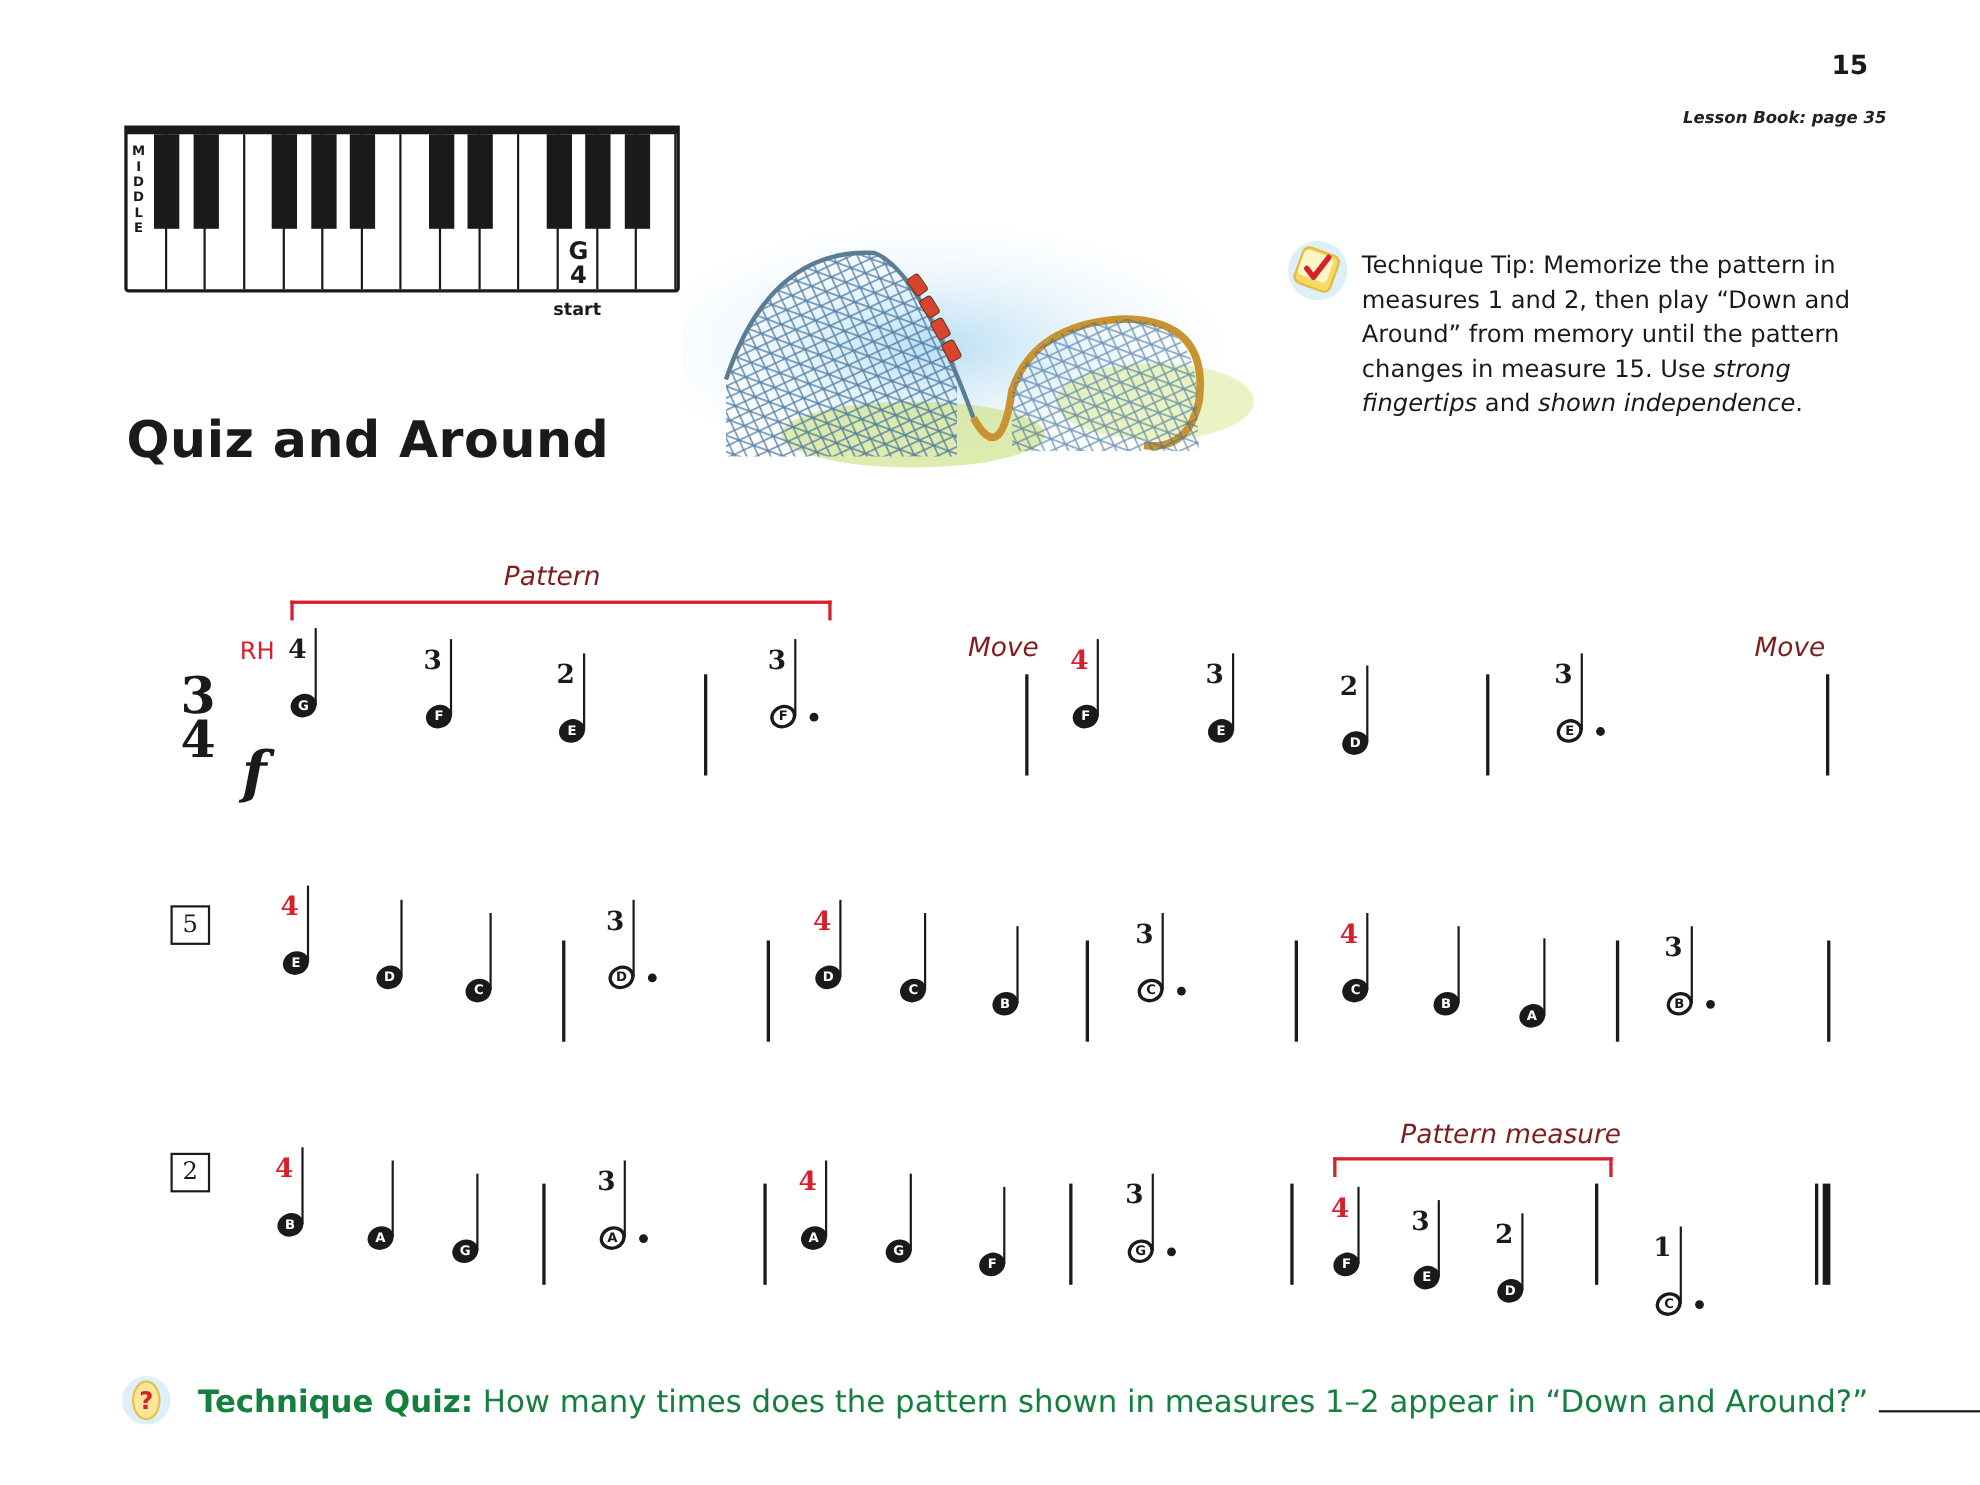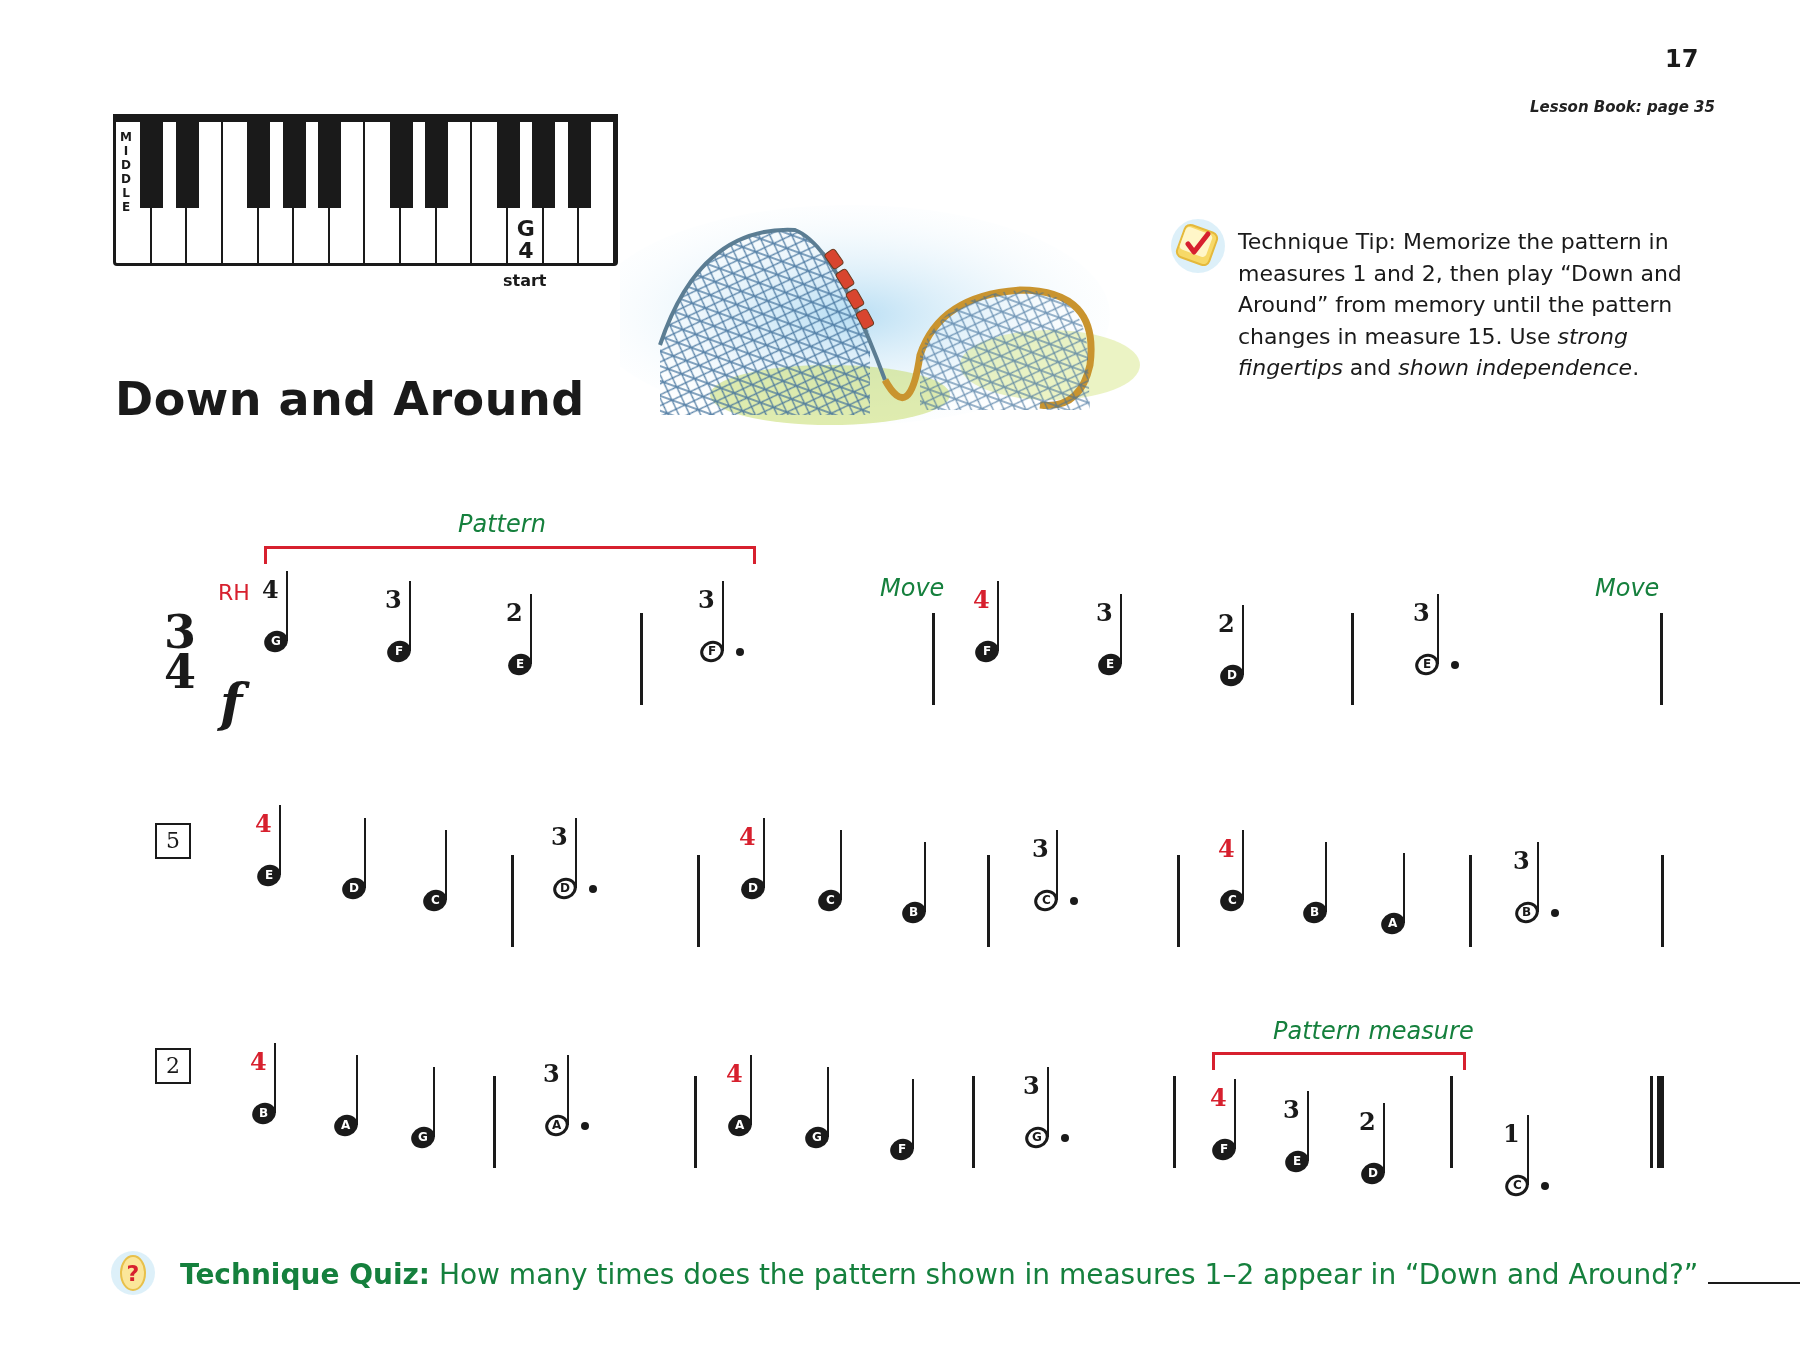--- a/index.html
+++ b/index.html
@@ -25,21 +25,21 @@
 
   
   .tip-icon { position: absolute; left: 1170px; top: 218px; width: 56px; height: 56px; }
   .tip-text { position: absolute; left: 1238px; top: 226px; width: 480px; font-size: 22px; line-height: 31.5px; color: #1a1a1a; }
   .tip-text .lead { font-weight: normal; }
   .tip-text em { font-style: italic; }
 
   
   .score { position: absolute; left: 0; top: 0; width: 1800px; height: 1350px; }
   .red { color: #d7202e; }
-  .annot { position: absolute; font-size: 24px; font-style: italic; color: #15803d; white-space: nowrap; }
+  .annot { position: absolute; font-size: 24px; font-style: italic; color: #7f1d1d; white-space: nowrap; }
   .rh { position: absolute; font-size: 22px; color: #d7202e; }
   .bracket { position: absolute; border-top: 3px solid #d7202e; border-left: 3px solid #d7202e; border-right: 3px solid #d7202e; height: 18px; }
   .timesig { position: absolute; font-family: "DejaVu Serif", serif; font-weight: bold; font-size: 46px; line-height: 40px; text-align: center; color: #1a1a1a; }
   .dynamic { position: absolute; font-family: "DejaVu Serif", serif; font-style: italic; font-weight: bold; font-size: 52px; color: #1a1a1a; }
   .measure-num { position: absolute; width: 36px; height: 36px; border: 2px solid #1a1a1a; font-family: "DejaVu Serif", serif; font-size: 22px; text-align: center; line-height: 32px; color: #1a1a1a; }
 
   .barline { position: absolute; width: 3px; background: #1a1a1a; }
   .final-bar-thin { position: absolute; width: 3px; background: #1a1a1a; }
   .final-bar-thick { position: absolute; width: 7px; background: #1a1a1a; }
 
@@ -55,21 +55,21 @@
 
   
   .quiz-icon { position: absolute; left: 110px; top: 1250px; width: 46px; height: 46px; }
   .quiz-text { position: absolute; left: 180px; top: 1258px; font-size: 28px; color: #15803d; white-space: nowrap; }
   .quiz-text .lead { font-weight: bold; }
   .quiz-blank { display: inline-block; width: 140px; border-bottom: 2px solid #1a1a1a; margin-left: 10px; height: 22px; vertical-align: baseline; }
 </style>
 </head>
 <body>
 
-<div class="page-number">17</div>
+<div class="page-number">15</div>
 <div class="lesson-ref">Lesson Book: page 35</div>
 
 <div class="keyboard" id="kbd">
   <div class="middle-label">
     <div>M</div>
       <div>I</div>
       <div>D</div>
       <div>D</div>
       <div>L</div>
       <div>E</div>
@@ -98,21 +98,21 @@
     <div class="black-key" style="left: 380.571px;"></div>
     <div class="black-key" style="left: 416.214px;"></div>
     <div class="black-key" style="left: 451.857px;"></div>
     <div class="g4-label" style="left: 392.071px; width: 35.6429px;">
       <div>G</div>
       <div>4</div>
     </div>
   </div>
 <div class="start-label">start</div>
 
-<h1 class="title">Down and Around</h1>
+<h1 class="title">Quiz and Around</h1>
 
 <svg class="illustration" viewBox="0 0 560 235">
   <defs>
     <radialGradient id="sky" cx="50%" cy="50%" r="60%">
       <stop offset="0%" stop-color="#7fc3ea"></stop>
       <stop offset="100%" stop-color="#ffffff" stop-opacity="0"></stop>
     </radialGradient>
     <pattern id="lattice" width="14" height="14" patternUnits="userSpaceOnUse" patternTransform="rotate(20)">
       <path d="M0 0 L14 14 M14 0 L0 14 M0 7 L14 7" stroke="#3f6f9a" stroke-width="1.3" fill="none"></path>
     </pattern>

